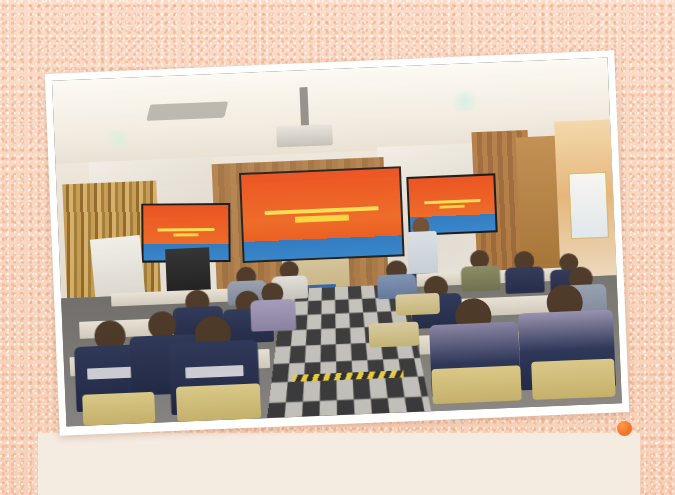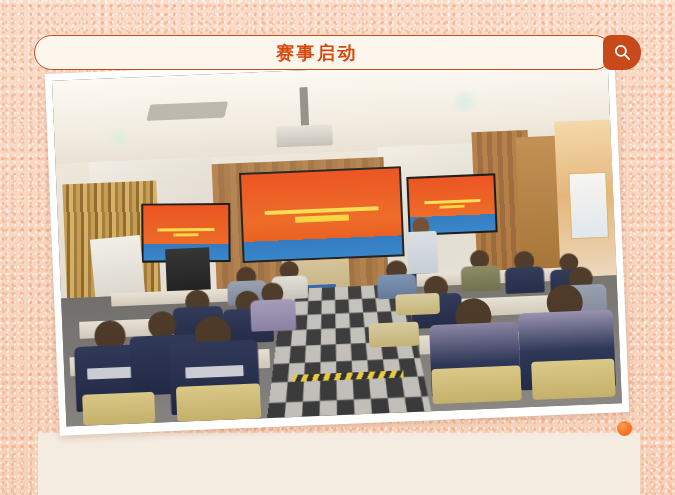--- a/index.html
+++ b/index.html
@@ -471,27 +471,14 @@
       <div class="chair ch6"></div>
       <div class="chair ch2"></div>
       <div class="chair ch1"></div>
       <div class="chair ch3"></div>
       <div class="chair ch4"></div>
 
       <div class="ph-haze"></div>
     </div>
   </div>
 
-  <div class="title-bar-wrap">
-    <div class="title-bar">
-      <span class="title-text">赛事启动</span>
-    </div>
-    <div class="search-btn">
-      <span>
-        <svg width="19" height="19" viewBox="0 0 20 20" fill="none" stroke="#ffffff" stroke-width="1.9" stroke-linecap="round">
-          <circle cx="8.3" cy="8.3" r="5.3"></circle>
-          <line x1="12.3" y1="12.3" x2="17" y2="17"></line>
-        </svg>
-      </span>
-    </div>
-  </div>
 
 </div>
 
 </body></html>

